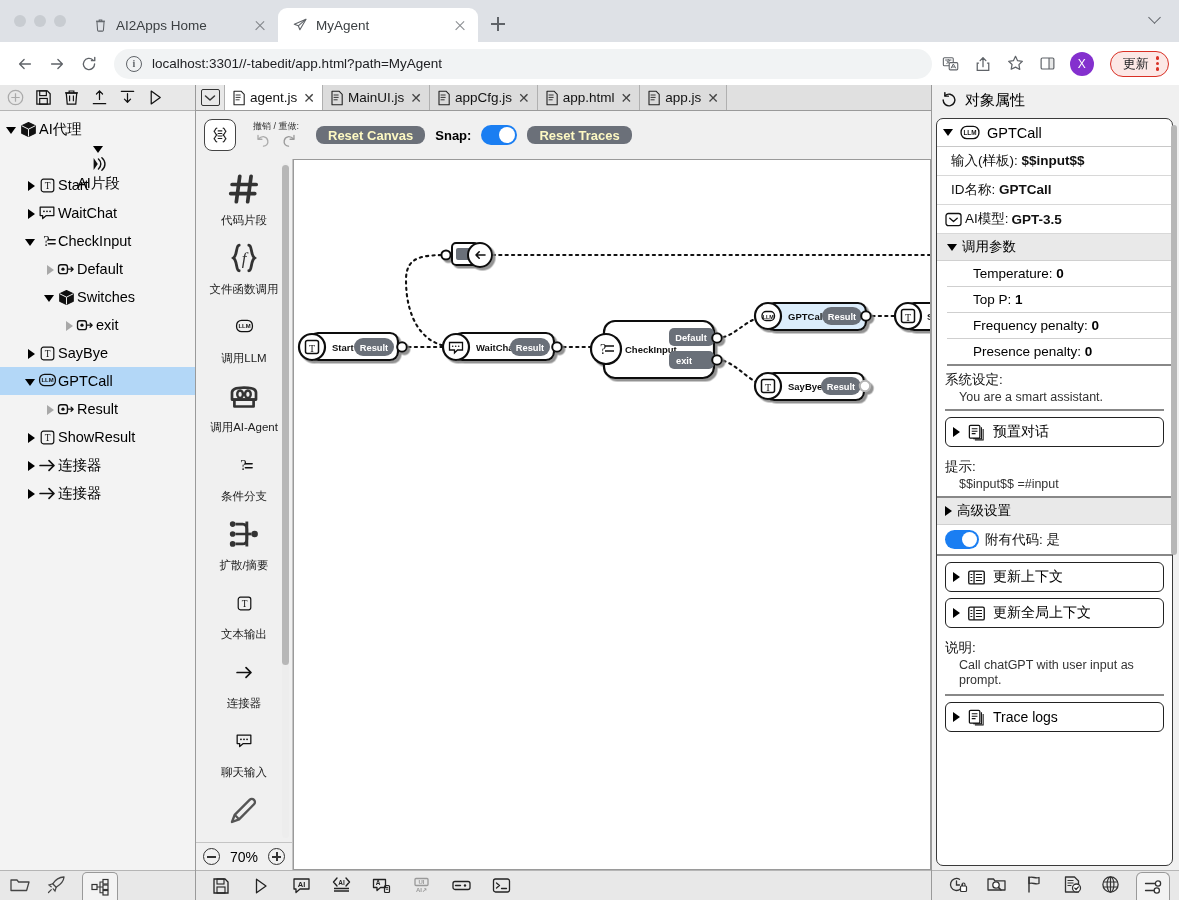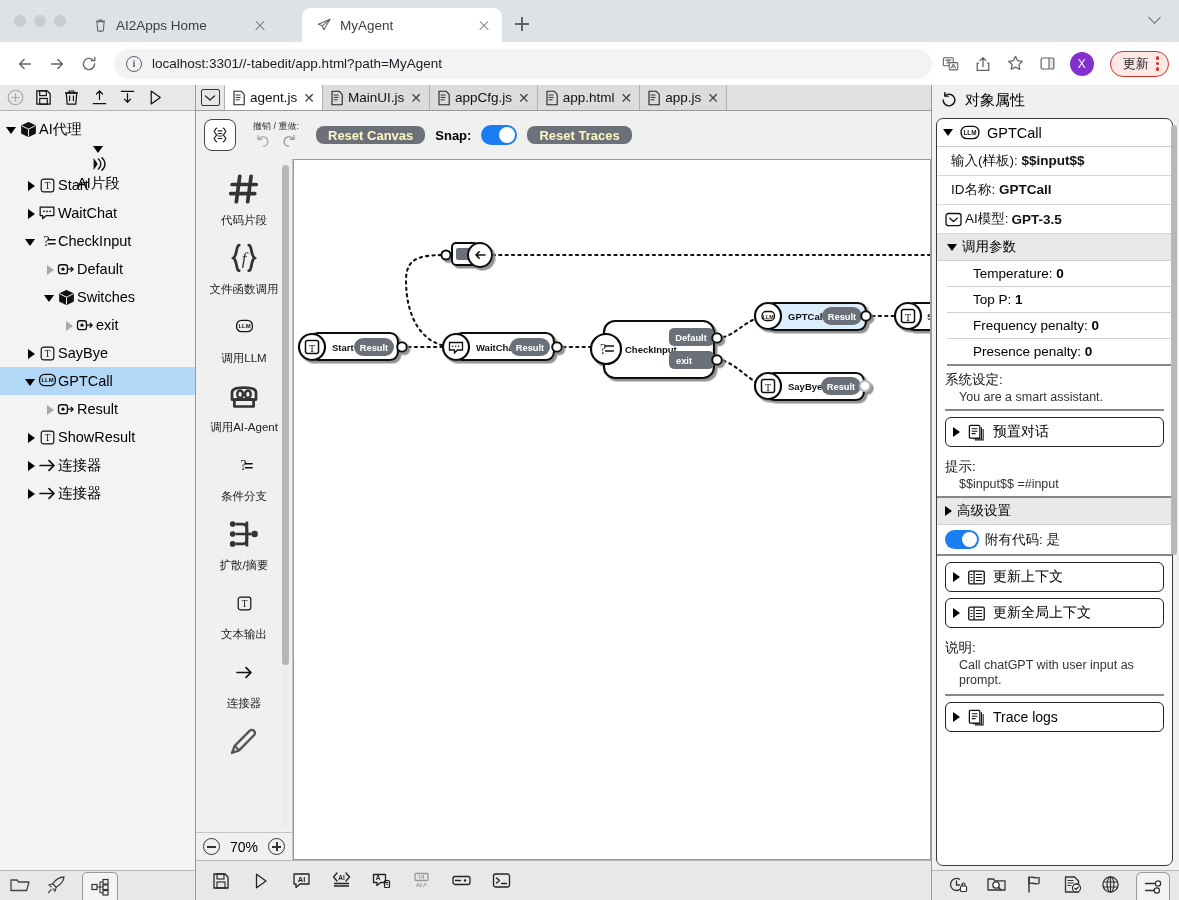--- a/index.html
+++ b/index.html
@@ -15,21 +15,21 @@
   .browser-chrome { width:1179px; background:#dee1e6; }
   .tabstrip { height:42px; display:flex; align-items:flex-end; position:relative; padding-left:10px; }
   .traffic { display:flex; align-items:center; gap:8px; height:42px; padding:0 12px 0 4px; }
   .dot { width:12px; height:12px; border-radius:50%; background:#c8ccd1; }
   .tab {
     height:34px; display:flex; align-items:center; gap:8px;
     padding:0 10px 0 14px; border-radius:9px 9px 0 0; min-width:200px;
     position:relative; font-size:13px; color:#3c4043;
   }
   .tab.inactive { background:#dee1e6; }
-  .tab.active { background:#ffffff;margin-left:24px; }
+  .tab.active { background:#ffffff; }
   .tab-title { flex:1; white-space:nowrap; overflow:hidden; text-overflow:ellipsis; font-size:13.5px; color:#3c4043; }
   .tab-close { width:16px; height:16px; position:relative; opacity:.75; flex-shrink:0; }
   .tab-close:before, .tab-close:after {
     content:""; position:absolute; left:2px; top:7.5px; width:12px; height:1.4px; background:#5f6368;
   }
   .tab-close:before { transform:rotate(45deg); }
   .tab-close:after { transform:rotate(-45deg); }
   .tab-ico { width:16px; height:16px; flex-shrink:0; display:flex; align-items:center; justify-content:center; }
   .new-tab { width:28px; height:28px; margin-bottom:4px; margin-left:6px; display:flex; align-items:center; justify-content:center; position:relative; }
   .new-tab:before, .new-tab:after { content:""; position:absolute; background:#5f6368; }
@@ -124,21 +124,21 @@
   .pal-ico { height:44px; display:flex; align-items:center; justify-content:center; }
   .pal-label { font-size:11.5px; color:#222; margin-top:2px; white-space:nowrap; }
   .zoom-bar { height:28px; border-top:1px solid #c4c4c4; display:flex; align-items:center;
     justify-content:center; gap:10px; font-size:14px; background:#f0f0f0; }
   .zcirc { width:17px; height:17px; border:1.4px solid #333; border-radius:50%; position:relative; }
   .zcirc:before { content:""; position:absolute; left:3px; top:7px; width:9px; height:1.5px; background:#333; }
   .zcirc.plus:after { content:""; position:absolute; left:7px; top:3px; width:1.5px; height:9px; background:#333; }
 
   .graph { flex:1; background:#ffffff; border:1px solid #9a9a9a; margin:0 0 0 0; position:relative; overflow:hidden; }
 
-  .center-bottom { height:40px; background:#e8e8e8; border-top:1px solid #b5b5b5;
+  .center-bottom { height:30px; background:#e8e8e8; border-top:1px solid #b5b5b5;
     display:flex; align-items:center; padding-left:14px; gap:18px;text-align:center; }
   .cb-ico { width:22px; height:22px; display:flex; align-items:center; justify-content:center; }
 
   
   .right-panel { width:248px; height:815px; background:#f0f0f0; display:flex; flex-direction:column;
     border-left:1px solid #9a9a9a; }
   .rp-header { height:30px; display:flex; align-items:center; gap:7px; padding-left:8px;
     font-size:15px; color:#000; background:#f0f0f0; }
   .rp-body { flex:1; padding:3px 6px 4px 4px; position:relative; overflow:hidden; }
   .props-card { background:#fff; border:1.5px solid #3a3a3a; border-radius:7px; height:100%; overflow:hidden; }
@@ -663,20 +663,33 @@
                 <div class="pal-item">
                   <span class="pal-ico">
                     <svg width="19" height="19" viewBox="0 0 20 20">
                       <path d="M2.2 10h14.6m0 0-5.2-5.2M16.8 10l-5.2 5.2" stroke="#111" stroke-width="1.8" fill="none" stroke-linecap="round" stroke-linejoin="round"></path>
                     </svg>
                   </span>
                   <span class="pal-label">连接器</span>
                 </div>
                 <div class="pal-item">
                   <span class="pal-ico">
+                    <svg width="18" height="18" viewBox="0 0 20 20">
+                      <path d="M2.4 3.4h15.2v9.4h-8.4l-4 3.4v-3.4H2.4V3.4z" fill="none" stroke="#111" stroke-width="1.4" stroke-linejoin="round"></path>
+                      <g fill="#111">
+                        <circle cx="6.6" cy="8.1" r="1"></circle>
+                        <circle cx="10" cy="8.1" r="1"></circle>
+                        <circle cx="13.4" cy="8.1" r="1"></circle>
+                      </g>
+                    </svg>
+                  </span>
+                  <span class="pal-label">聊天输入</span>
+                </div>
+                <div class="pal-item">
+                  <span class="pal-ico">
                     <svg width="32" height="32" viewBox="0 0 24 24">
                       <path d="M3 21l2-5.4L16.2 4.4a2.3 2.3 0 0 1 3.3 3.3L8.3 19 3 21z" fill="none" stroke="#555" stroke-width="1.8" stroke-linejoin="round"></path>
                       <path d="M5 15.6 8.3 19" stroke="#555" stroke-width="1.6"></path>
                     </svg>
                   </span>
                   <span class="pal-label"></span>
                 </div>
               </div>
           </div>
           <div class="zoom-bar">

